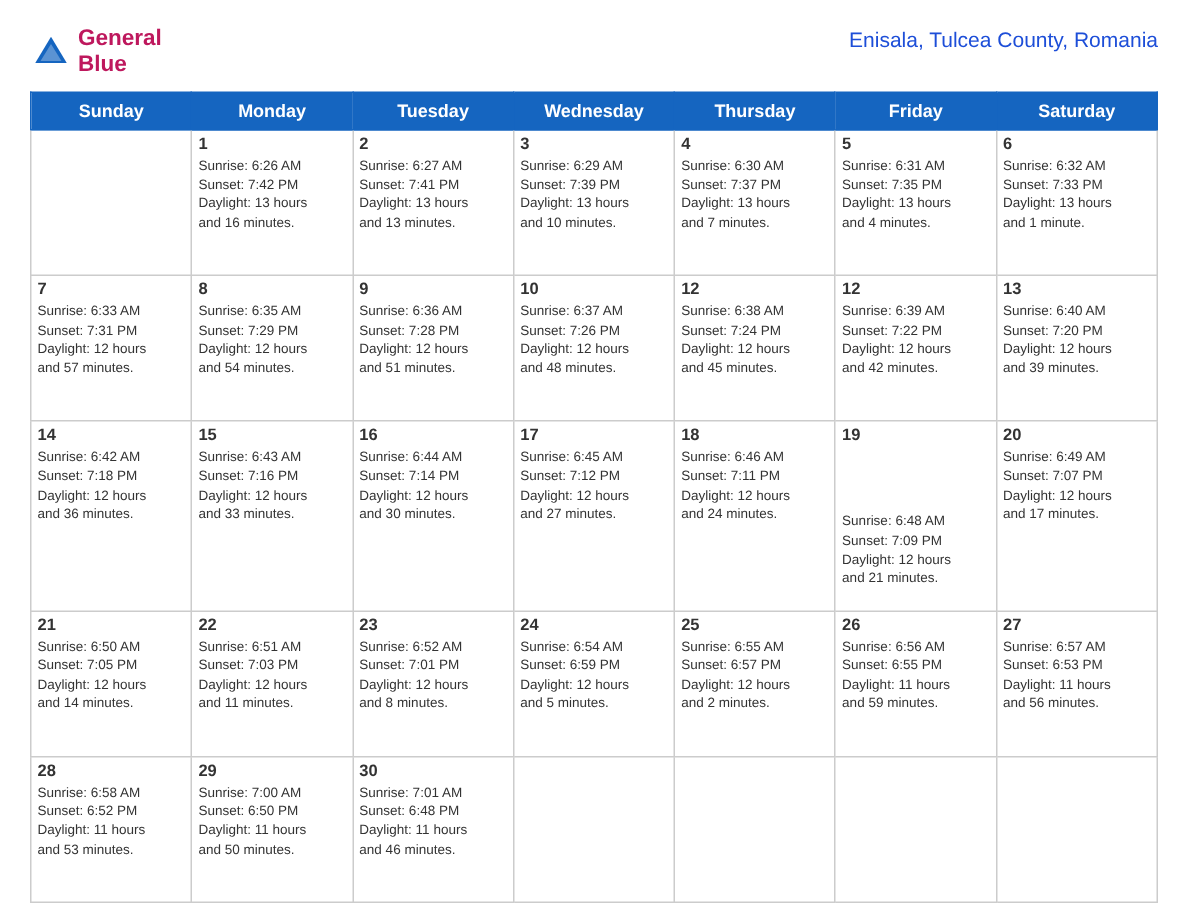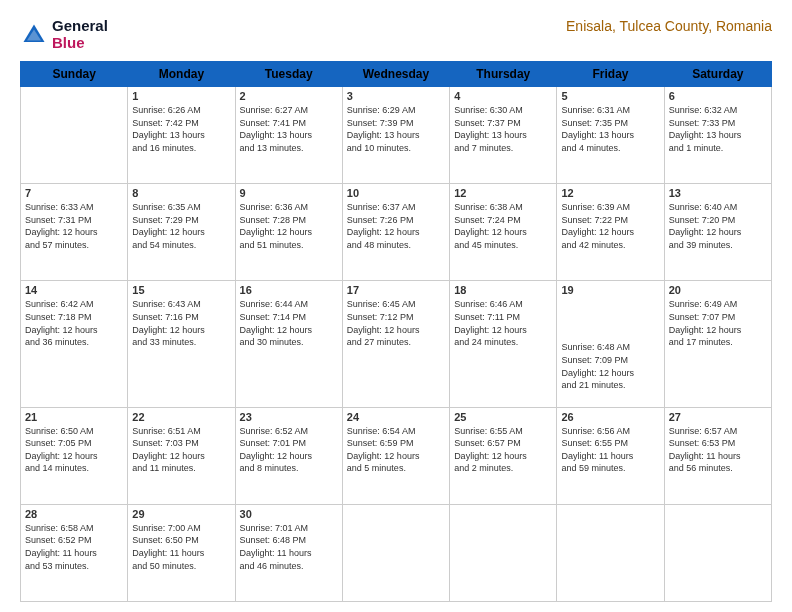--- a/index.html
+++ b/index.html
@@ -29,21 +29,21 @@
       gap: 4px;
     }
     .logo-text {
       display: flex;
       flex-direction: column;
       line-height: 1.1;
     }
     .logo-general {
       font-size: 15px;
       font-weight: bold;
-      color: #0f172a;
+      color: #be185d;
     }
     .logo-blue {
       font-size: 15px;
       font-weight: bold;
       color: #be185d;
     }
     .logo-icon {
       width: 28px;
       height: 28px;
     }
@@ -51,32 +51,32 @@
       text-align: right;
     }
     .title-block h1 {
       font-size: 32px;
       font-weight: bold;
       color: #333;
       line-height: 1.1;
     }
     .title-block p {
       font-size: 14px;
-      color: #a16207;
+      color: #1d4ed8;
     }
     .calendar {
       flex: 1;
       border: 1px solid #ccc;
       border-collapse: collapse;
       width: 100%;
       table-layout: fixed;
     }
     .calendar th {
       background-color: #1565c0;
-      color: #000000;
+      color: #ffffff;
       font-size: 12px;
       font-weight: bold;
       padding: 5px 4px;
       text-align: center;
       border: 1px solid #1565c0;
     }
     .calendar td {
       border: 1px solid #ccc;
       vertical-align: top;
       padding: 3px 4px;

